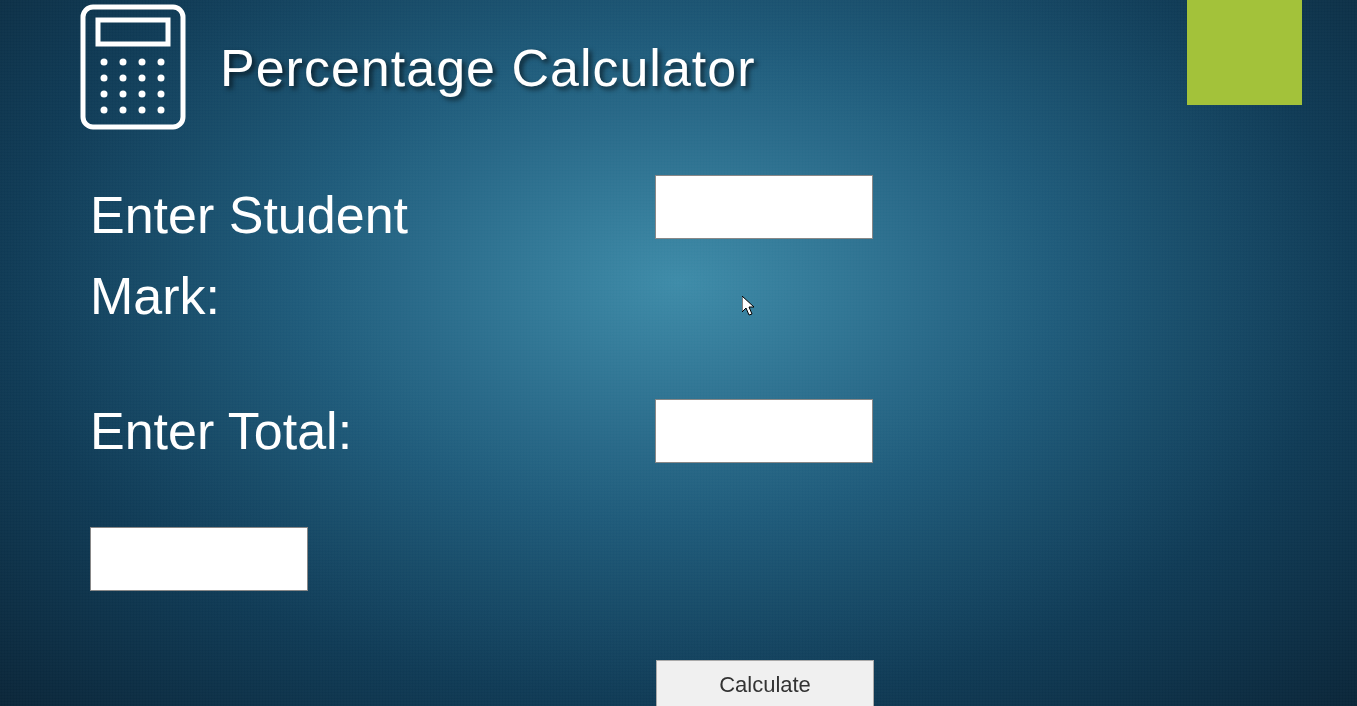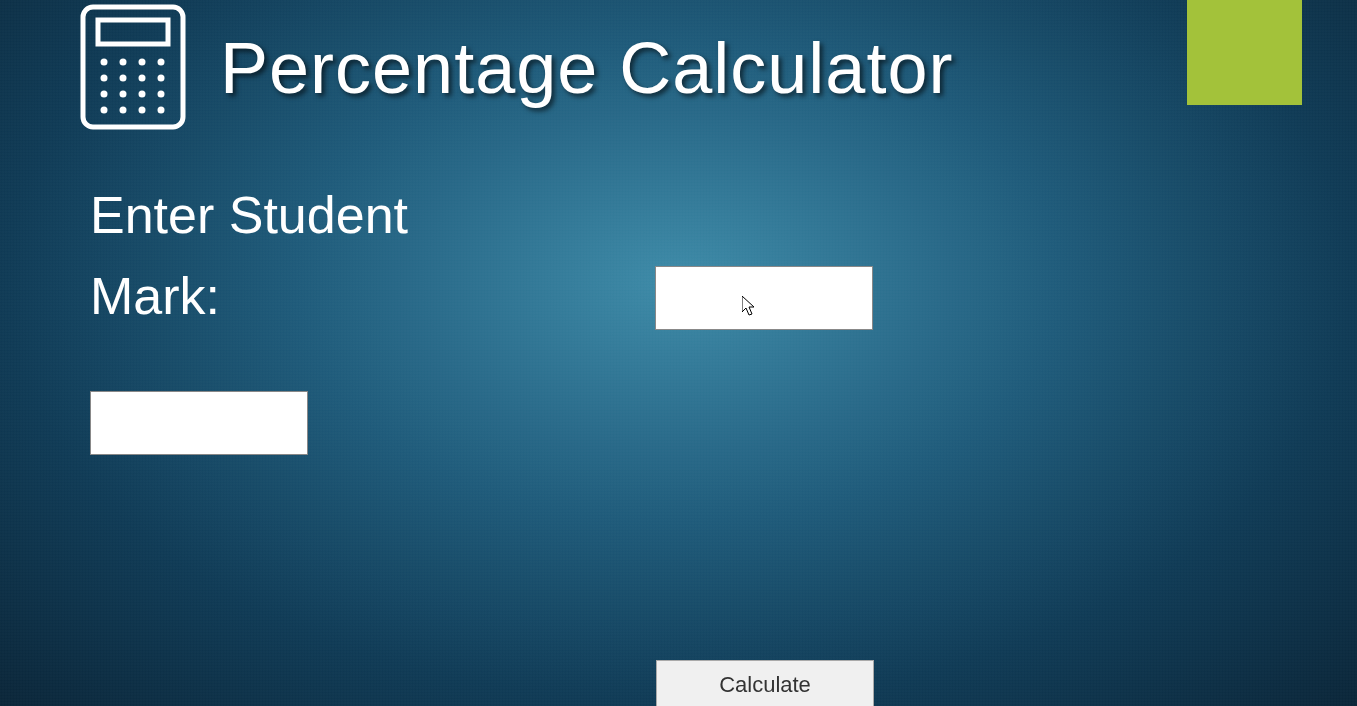--- a/index.html
+++ b/index.html
@@ -41,37 +41,37 @@
       left: 78px;
       display: flex;
       align-items: center;
       gap: 32px;
     }
     .calc-icon {
       margin-top: 2px;
     }
     .title {
       color: #ffffff;
-      font-size: 72px;
+      font-size: 52px;
       font-weight: 500;
       text-shadow: 3px 3px 5px rgba(0,0,0,0.6);
       letter-spacing: 1px;
     }
     .form-area {
       position: absolute;
       left: 90px;
       top: 175px;
     }
     .form-row {
       display: flex;
       align-items: center;
       margin-bottom: 55px;
     }
     .form-row.first-row {
-      align-items: flex-end;
+      align-items: flex-start;
       margin-bottom: 55px;
     }
     .label {
       color: #ffffff;
       font-size: 52px;
       font-weight: 400;
       width: 565px;
       line-height: 1.55;
     }
     .label-multi {
@@ -143,20 +143,24 @@
 
 <div class="form-area">
 
   <div class="form-row first-row">
     <div class="label">
       <span class="label-multi">Enter Student<br>Mark:</span>
     </div>
     <input type="text" class="text-input first-input" value="" style="">
   </div>
 
+  <div class="form-row">
+    <div class="label">Enter Total:</div>
+    <input type="text" class="text-input" value="" style="">
+  </div>
 
   <div class="form-row">
     <input type="text" class="text-input" value="" style="">
   </div>
 
 </div>
 
 <button class="calculate-button">Calculate</button>
 
 <div class="cursor">

